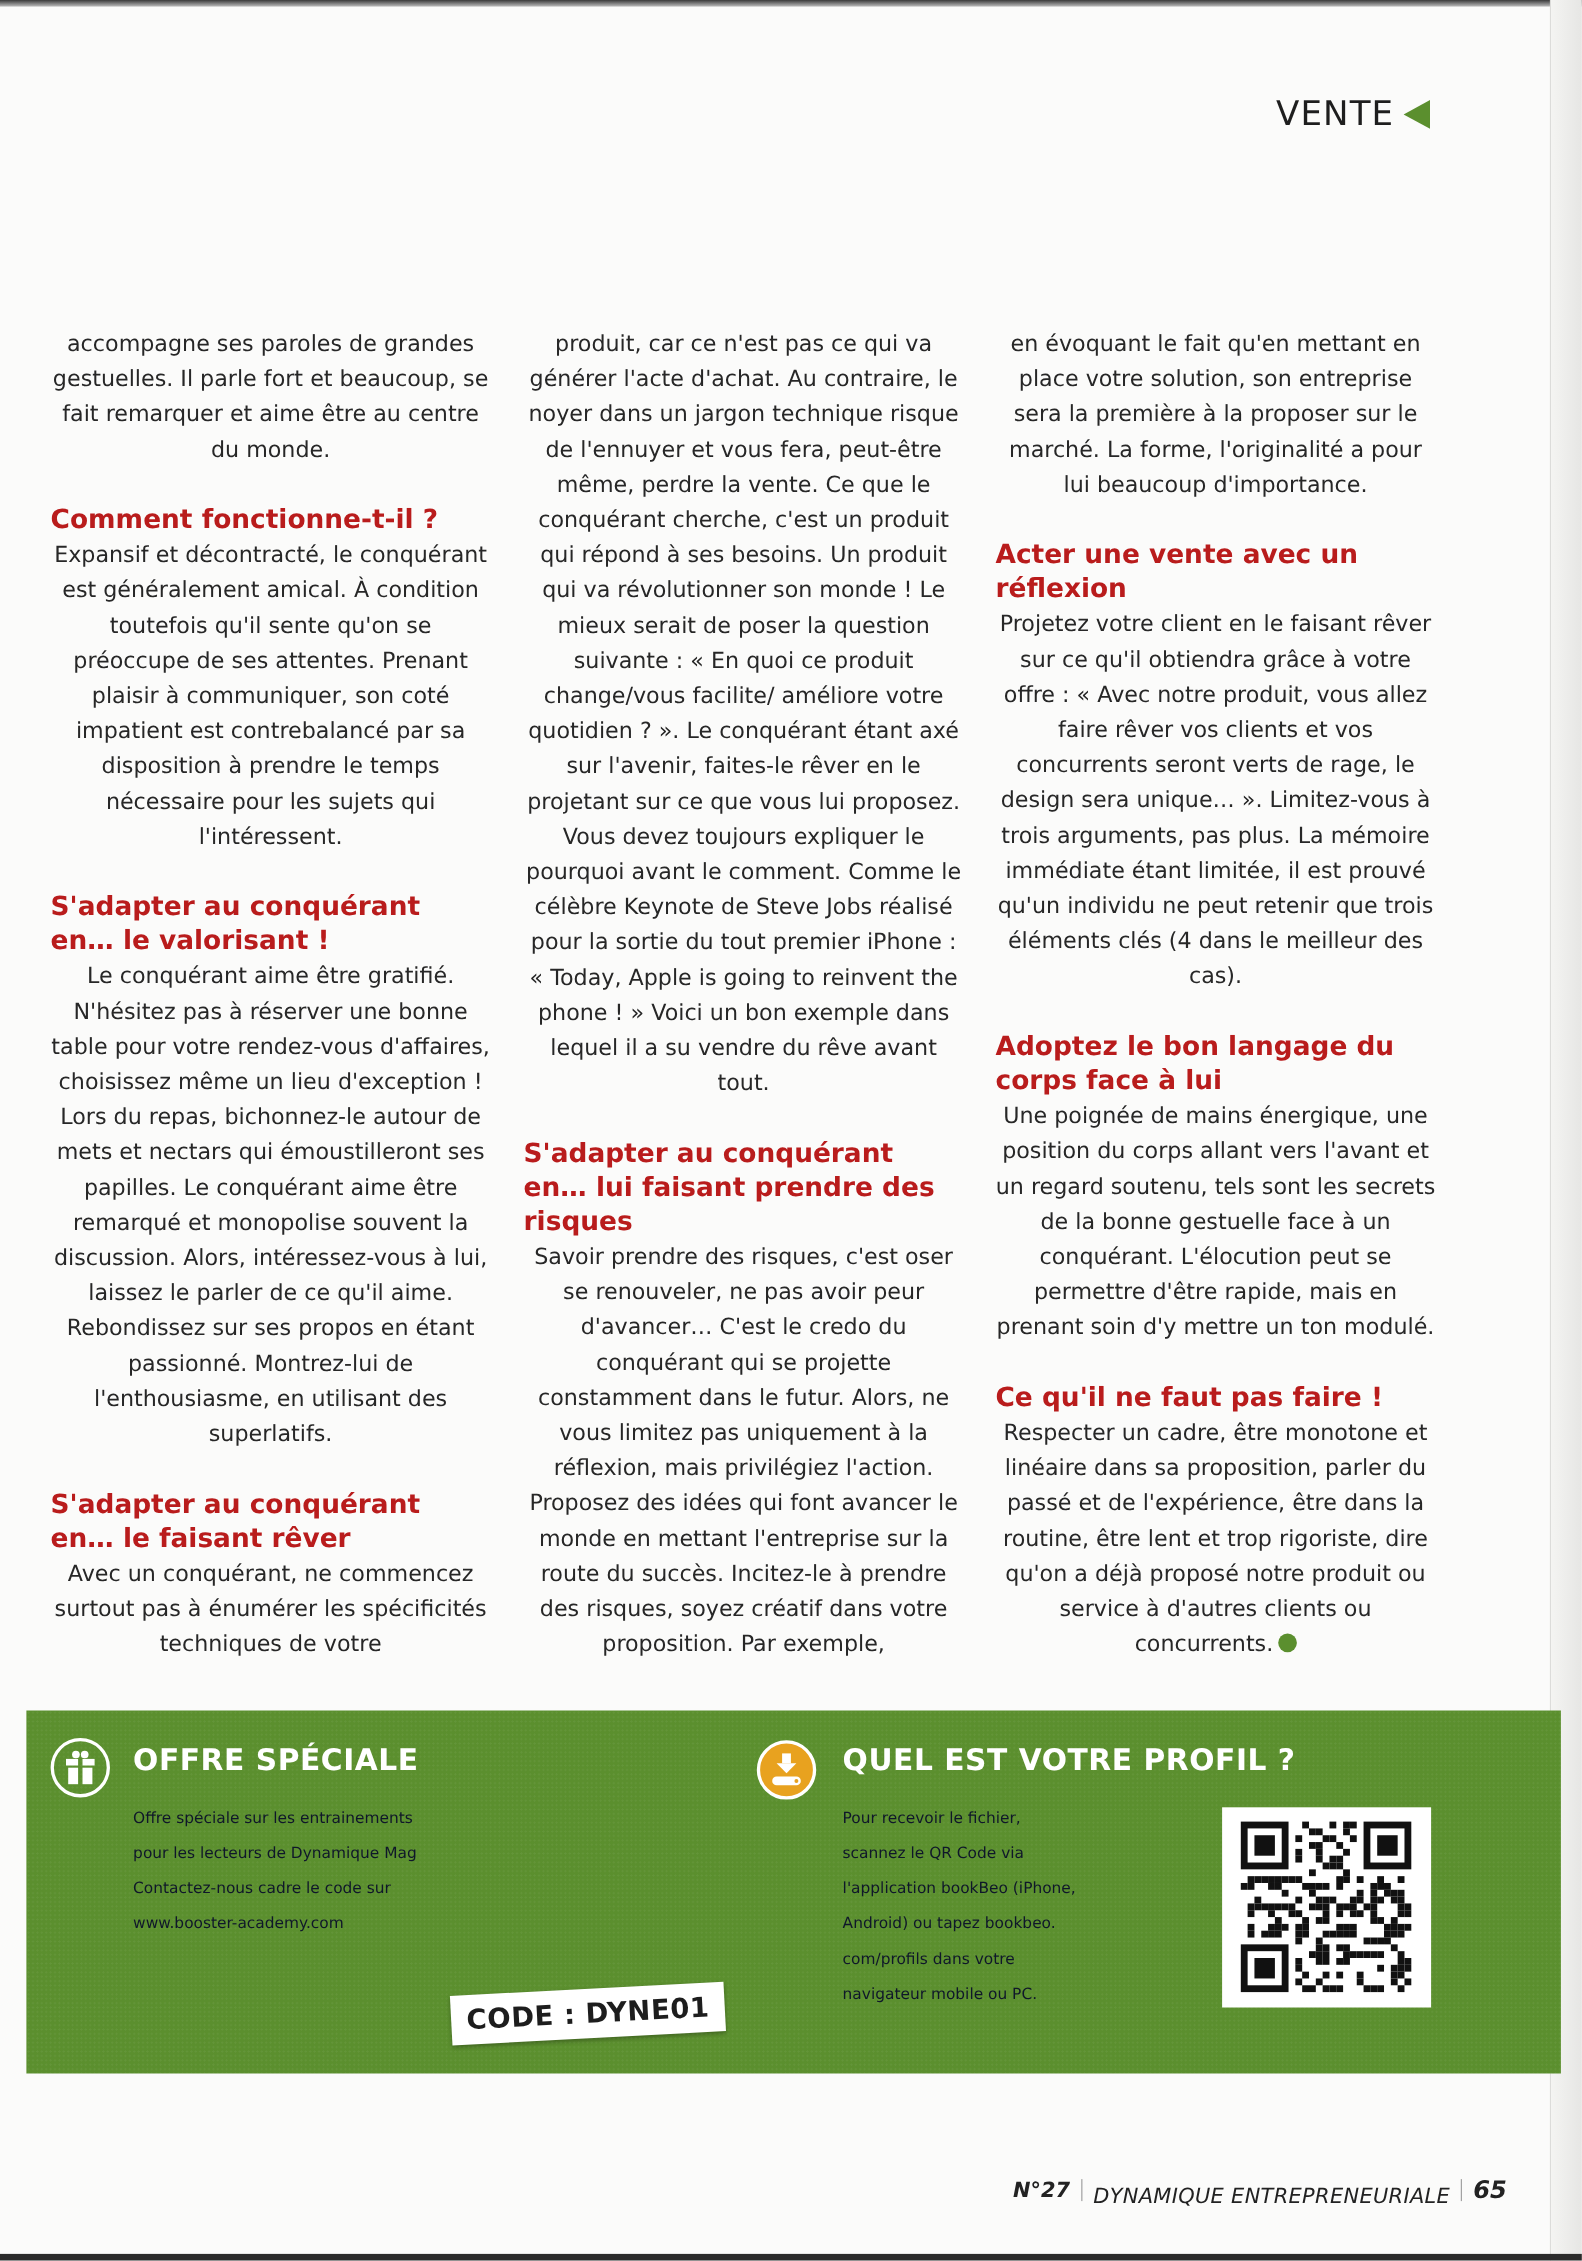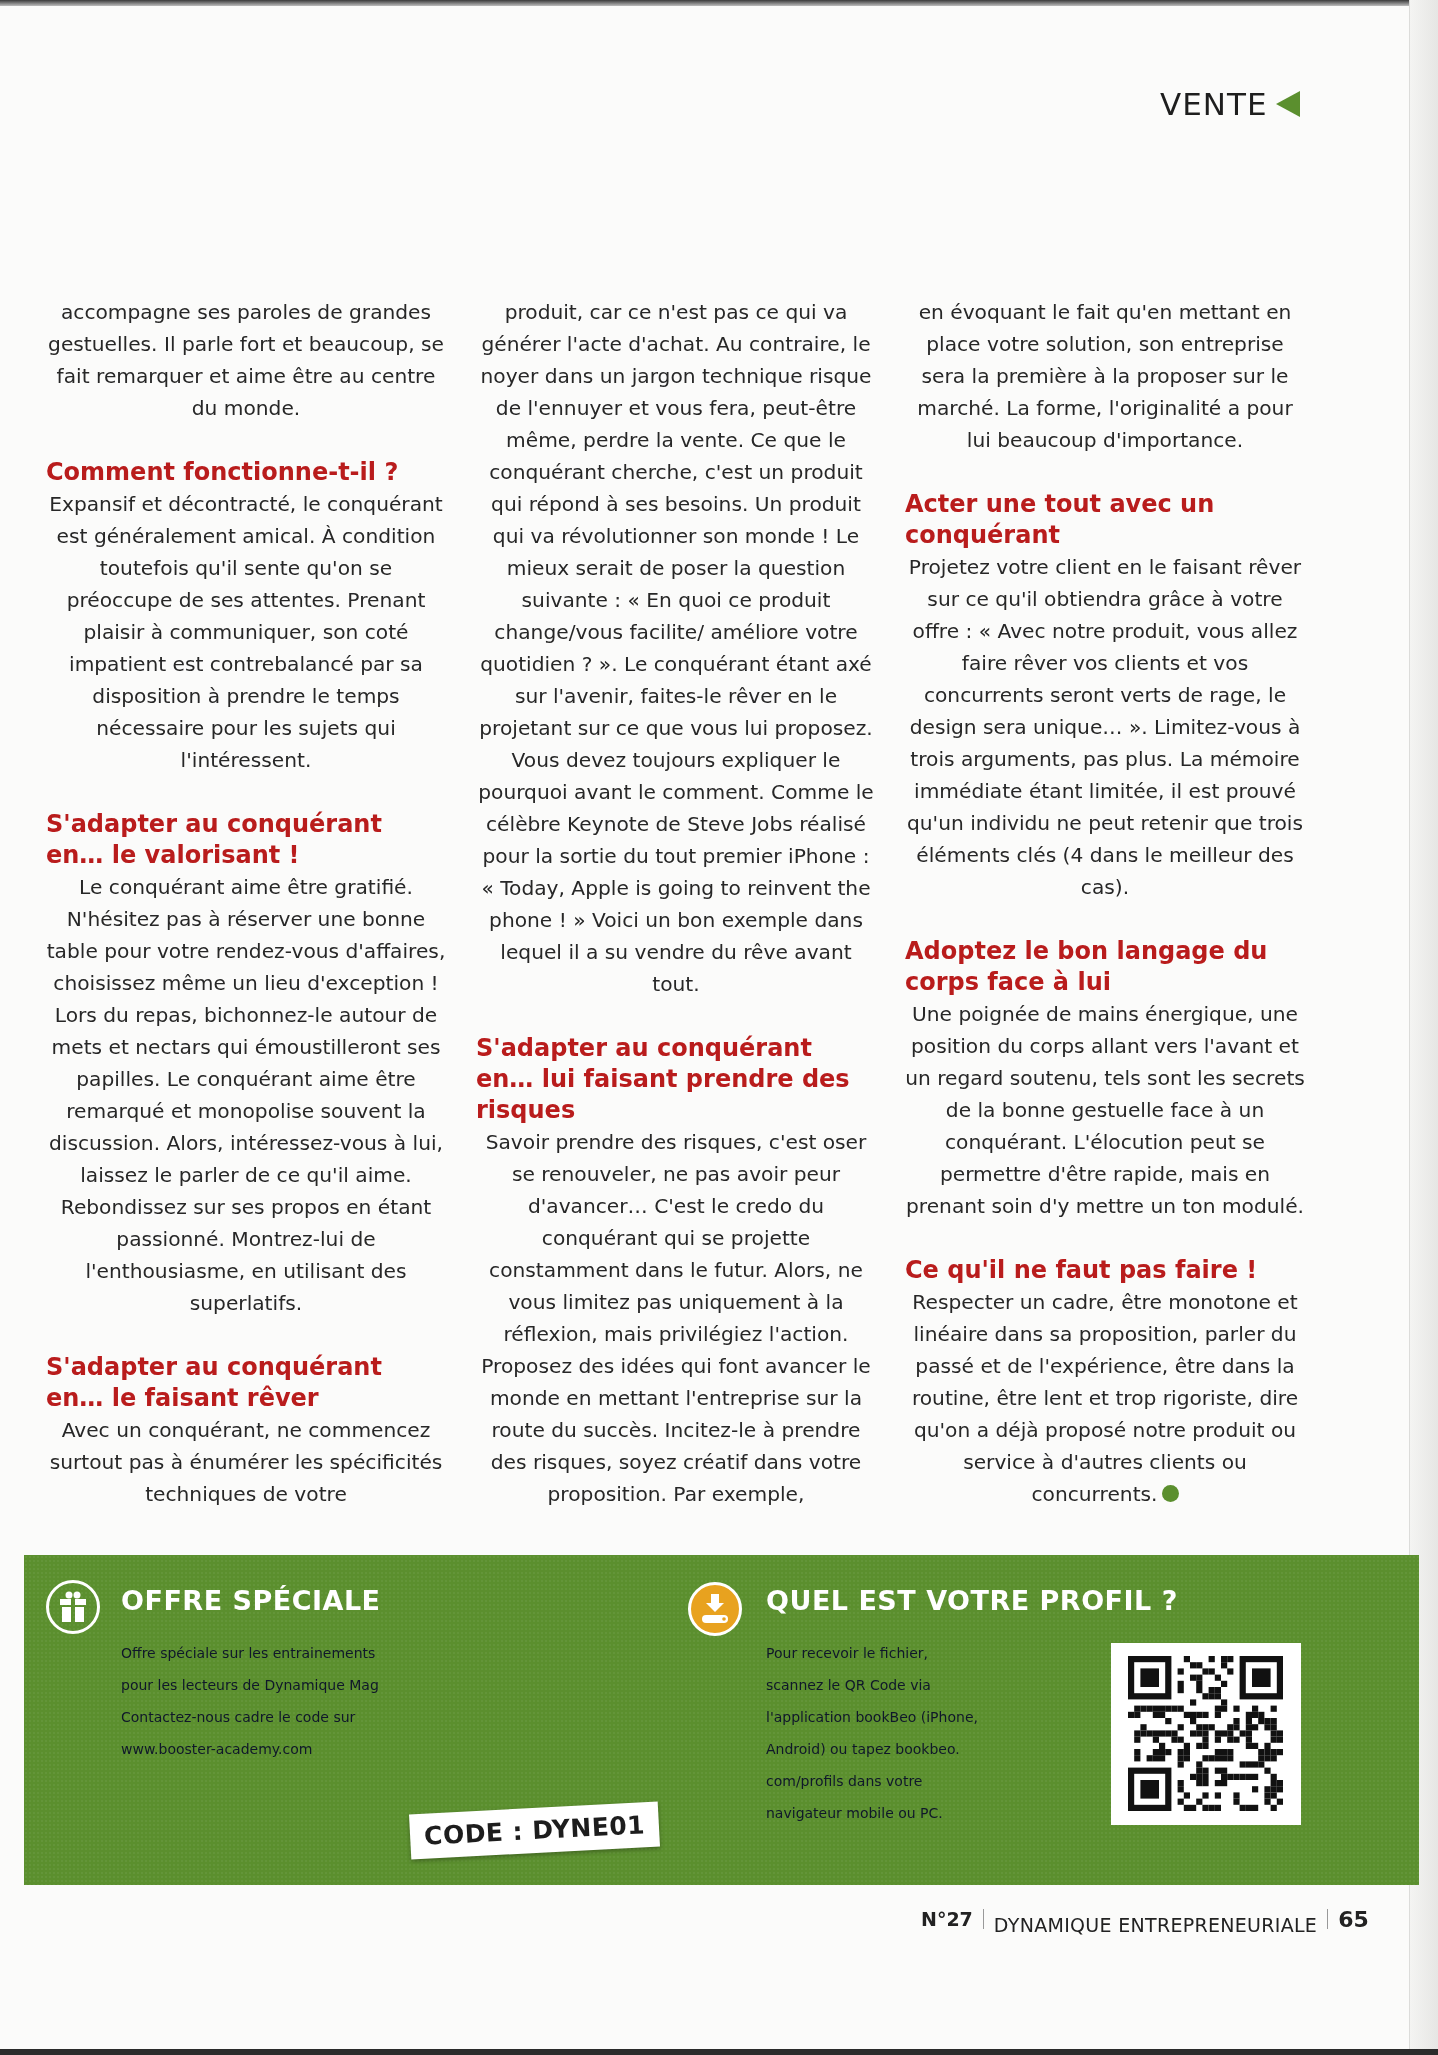--- a/index.html
+++ b/index.html
@@ -26,21 +26,21 @@
     .end-dot { display: inline-block; width: 17px; height: 17px; border-radius: 50%; background: #5b8f2e; vertical-align: -1px; margin-left: 4px; }
 
     .green-band { position: absolute; left: 24px; top: 1555px; width: 1395px; height: 330px; background: #5b8f2e; background-image: radial-gradient(rgba(255,255,255,0.05) 1px, transparent 1px); background-size: 4px 4px; }
     .box-title { position: absolute; font-size: 27px; font-weight: bold; color: #fff; letter-spacing: 0.5px; }
     .box-text { position: absolute; font-size: 14px; line-height: 32px; color: #0f172a; }
     .icon-circle { position: absolute; width: 54px; height: 54px; border-radius: 50%; border: 3px solid #fff; box-sizing: border-box; }
     .code-tag { position: absolute; left: 410px; top: 1808px; background: #fff; padding: 8px 14px; transform: rotate(-3deg); box-shadow: 0 2px 4px rgba(0,0,0,0.3); }
     .code-tag span { font-size: 25px; font-weight: bold; color: #1d1d1d; letter-spacing: 0.5px; }
     .qr { position: absolute; left: 1111px; top: 1643px; width: 126px; height: 182px; background: #fff; padding: 0; }
 
-    .footer { position: absolute; top: 1902px; left: 921px; display: flex; align-items: center; font-size: 19px; color: #222; }
+    .footer { position: absolute; top: 1974px; left: 921px; display: flex; align-items: center; font-size: 19px; color: #222; font-style: italic; }
     .footer .issue { font-weight: bold; }
     .footer .sep { width: 1px; height: 20px; background: #999; margin: 0 10px; }
     .footer .pub { letter-spacing: 0.3px; margin-top: 12px; }
     .footer .page { font-weight: bold; font-size: 22px; }
   </style>
 </head>
 <body>
 
 <div class="top-edge"></div>
 <div class="right-edge"></div>
@@ -65,21 +65,21 @@
   </div>
 <div class="col col2">
     <p class="para"><span>produit, car ce n'est pas ce qui va générer l'acte d'achat. Au contraire, le noyer dans un jargon technique risque de l'ennuyer et vous fera, peut-être même, perdre la vente. Ce que le conquérant cherche, c'est un produit qui répond à ses besoins. Un produit qui va révolutionner son monde ! Le mieux serait de poser la question suivante : « En quoi ce produit change/vous facilite/ améliore votre quotidien ? ». Le conquérant étant axé sur l'avenir, faites-le rêver en le projetant sur ce que vous lui proposez. Vous devez toujours expliquer le pourquoi avant le comment. Comme le célèbre Keynote de Steve Jobs réalisé pour la sortie du tout premier iPhone : « Today, Apple is going to reinvent the phone ! » Voici un bon exemple dans lequel il a su vendre du rêve avant tout.</span></p>
     <div class="gap"></div>
     <h3 class="h"><span>S'adapter au conquérant en… lui faisant prendre des risques</span></h3>
     <p class="para"><span>Savoir prendre des risques, c'est oser se renouveler, ne pas avoir peur d'avancer… C'est le credo du conquérant qui se projette constamment dans le futur. Alors, ne vous limitez pas uniquement à la réflexion, mais privilégiez l'action. Proposez des idées qui font avancer le monde en mettant l'entreprise sur la route du succès. Incitez-le à prendre des risques, soyez créatif dans votre proposition. Par exemple,</span></p>
   </div>
 <div class="col col3">
     <p class="para"><span>en évoquant le fait qu'en mettant en place votre solution, son entreprise sera la première à la proposer sur le marché. La forme, l'originalité a pour lui beaucoup d'importance.</span></p>
     <div class="gap"></div>
-    <h3 class="h"><span>Acter une tout avec un conquérant</span></h3>
+    <h3 class="h"><span>Acter une vente avec un réflexion</span></h3>
     <p class="para"><span>Projetez votre client en le faisant rêver sur ce qu'il obtiendra grâce à votre offre : « Avec notre produit, vous allez faire rêver vos clients et vos concurrents seront verts de rage, le design sera unique… ». Limitez-vous à trois arguments, pas plus. La mémoire immédiate étant limitée, il est prouvé qu'un individu ne peut retenir que trois éléments clés (4 dans le meilleur des cas).</span></p>
     <div class="gap"></div>
     <h3 class="h"><span>Adoptez le bon langage du corps face à lui</span></h3>
     <p class="para"><span>Une poignée de mains énergique, une position du corps allant vers l'avant et un regard soutenu, tels sont les secrets de la bonne gestuelle face à un conquérant. L'élocution peut se permettre d'être rapide, mais en prenant soin d'y mettre un ton modulé.</span></p>
     <div class="gap"></div>
     <h3 class="h"><span>Ce qu'il ne faut pas faire !</span></h3>
     <p class="para"><span>Respecter un cadre, être monotone et linéaire dans sa proposition, parler du passé et de l'expérience, être dans la routine, être lent et trop rigoriste, dire qu'on a déjà proposé notre produit ou service à d'autres clients ou concurrents.</span><span class="end-dot"></span></p>
   </div>
 
 <div class="green-band"></div>

